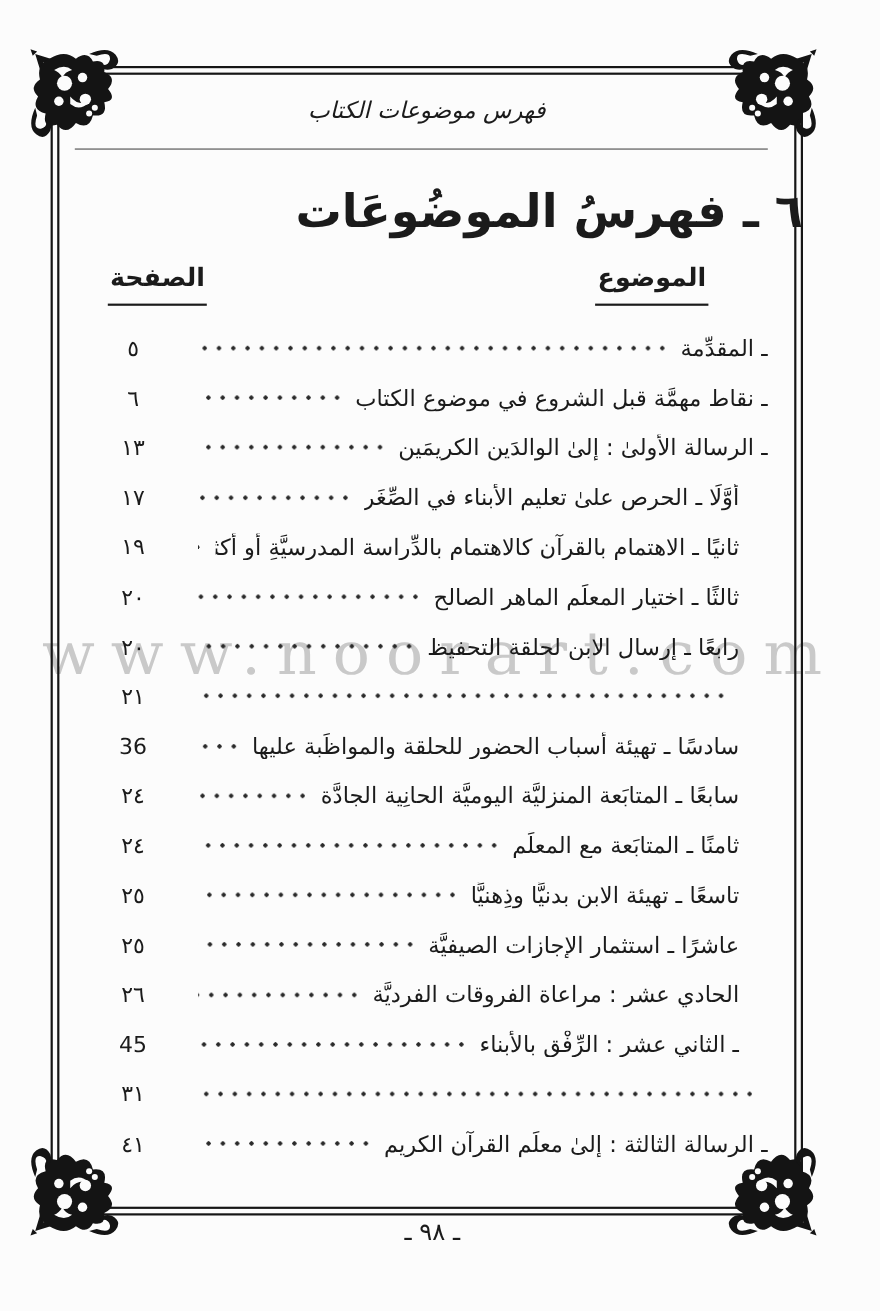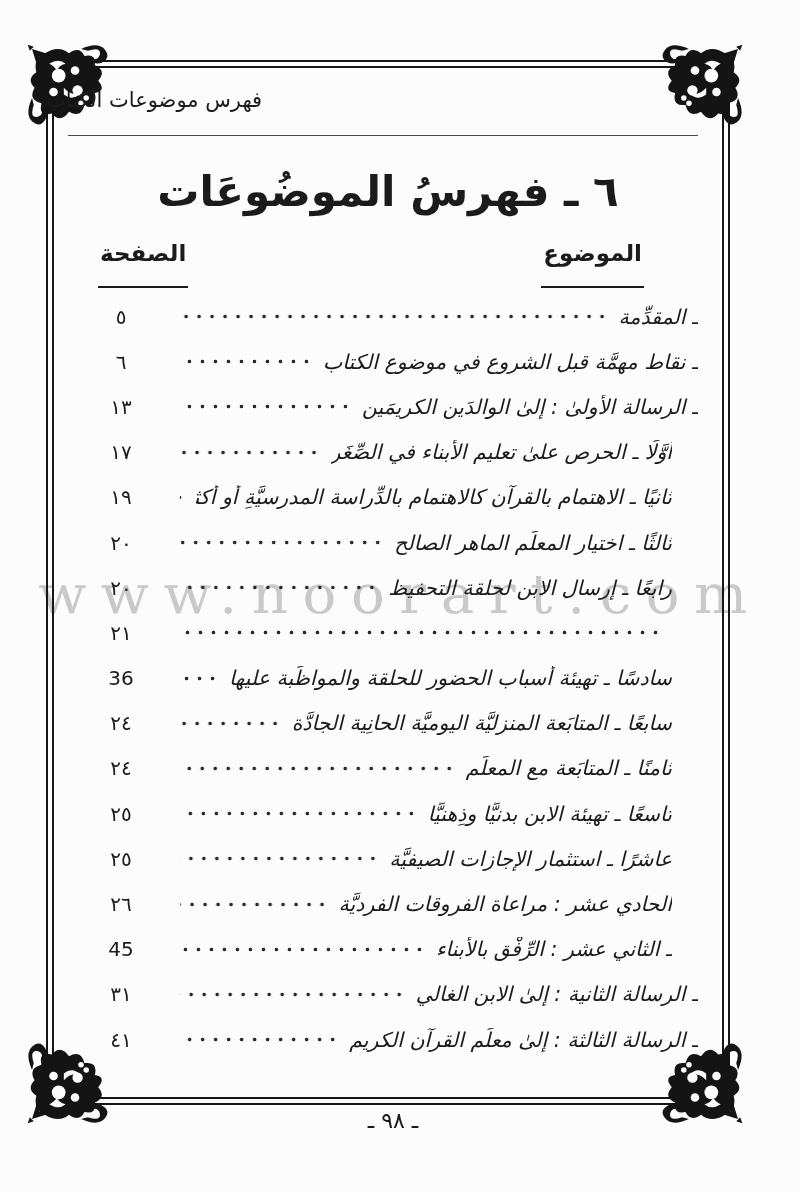--- a/index.html
+++ b/index.html
@@ -37,56 +37,56 @@
   }
   .corner{ position:absolute; width:86px; height:86px; z-index:3; }
   .corner svg{ width:100%; height:100%; display:block; }
   .corner.tl{ left:26px;  top:43px;  }
   .corner.tr{ left:658px; top:43px;  transform:scaleX(-1); }
   .corner.bl{ left:26px;  top:1039px; transform:scaleY(-1); }
   .corner.br{ left:658px; top:1039px; transform:scale(-1,-1); }
   
   .running-header{
     position:absolute; top:84px; left:46px; width:684px;
-    text-align:left; font-size:21px; line-height:32px;
-    z-index:4; direction:rtl;
+    text-align:center; font-size:21px; line-height:32px;
+    z-index:4; direction:rtl;font-style:italic;
   }
   .header-rule{
     position:absolute; top:135px; left:68px; width:630px;
     border-top:1.5px solid #4a4a4a; z-index:4;
   }
   .section-title{
     position:absolute; top:150px; left:46px; width:684px;
-    text-align:center; font-size:42px; font-weight:bold; line-height:84px;
+    text-align:right; font-size:42px; font-weight:bold; line-height:84px;
     z-index:4; direction:rtl;
   }
   
   .col-headers{
     position:absolute; top:240px; left:54px; width:668px;
     display:flex; justify-content:space-between; direction:rtl;
     padding:0 78px 0 44px;
     font-size:23px; font-weight:bold; z-index:4;
   }
   .col-headers .col-label{
     border-bottom:2px solid var(--ink);
-    padding:0 2px 20px 2px;
+    padding:0 2px 10px 2px;
   }
   
   .rows{
     position:absolute; top:294px; left:54px; width:668px;
     z-index:4; direction:rtl;
   }
   .row{
     display:flex; align-items:center;
     height:45.2px;
     padding:0 24px 0 38px;
     font-size:20.5px; white-space:nowrap;
   }
   .row.sub{ padding-right:50px; }
-  .topic{ flex:0 1 auto; min-width:0; overflow:hidden;font-style:italic; }
+  .topic{ flex:0 1 auto; min-width:0; overflow:hidden; }
   .leader{
     flex:1 1 auto; min-width:6px; align-self:stretch;
     margin:0 10px 0 30px;
     background-image:radial-gradient(circle, #2a2a2a 1.7px, transparent 2.1px);
     background-size:13px 13px;
     background-repeat:repeat-x;
     background-position:right center;
   }
   .pagenum{
     flex:0 0 58px; text-align:center; font-size:20px;
@@ -228,21 +228,20 @@
     <span class="topic">الحادي عشر : مراعاة الفروقات الفرديَّة</span>
     <span class="leader"></span>
     <span class="pagenum">٢٦</span>
   </div>
     <div class="row sub">
     <span class="topic">ـ الثاني عشر : الرِّفْق بالأبناء</span>
     <span class="leader"></span>
     <span class="pagenum">45</span>
   </div>
     <div class="row">
-    <span class="topic">ـ الرسالة الثانية : إلىٰ الابن الغالي</span>
     <span class="leader"></span>
     <span class="pagenum">٣١</span>
   </div>
     <div class="row">
     <span class="topic">ـ الرسالة الثالثة : إلىٰ معلِّم القرآن الكريم</span>
     <span class="leader"></span>
     <span class="pagenum">٤١</span>
   </div>
   </div>
 

